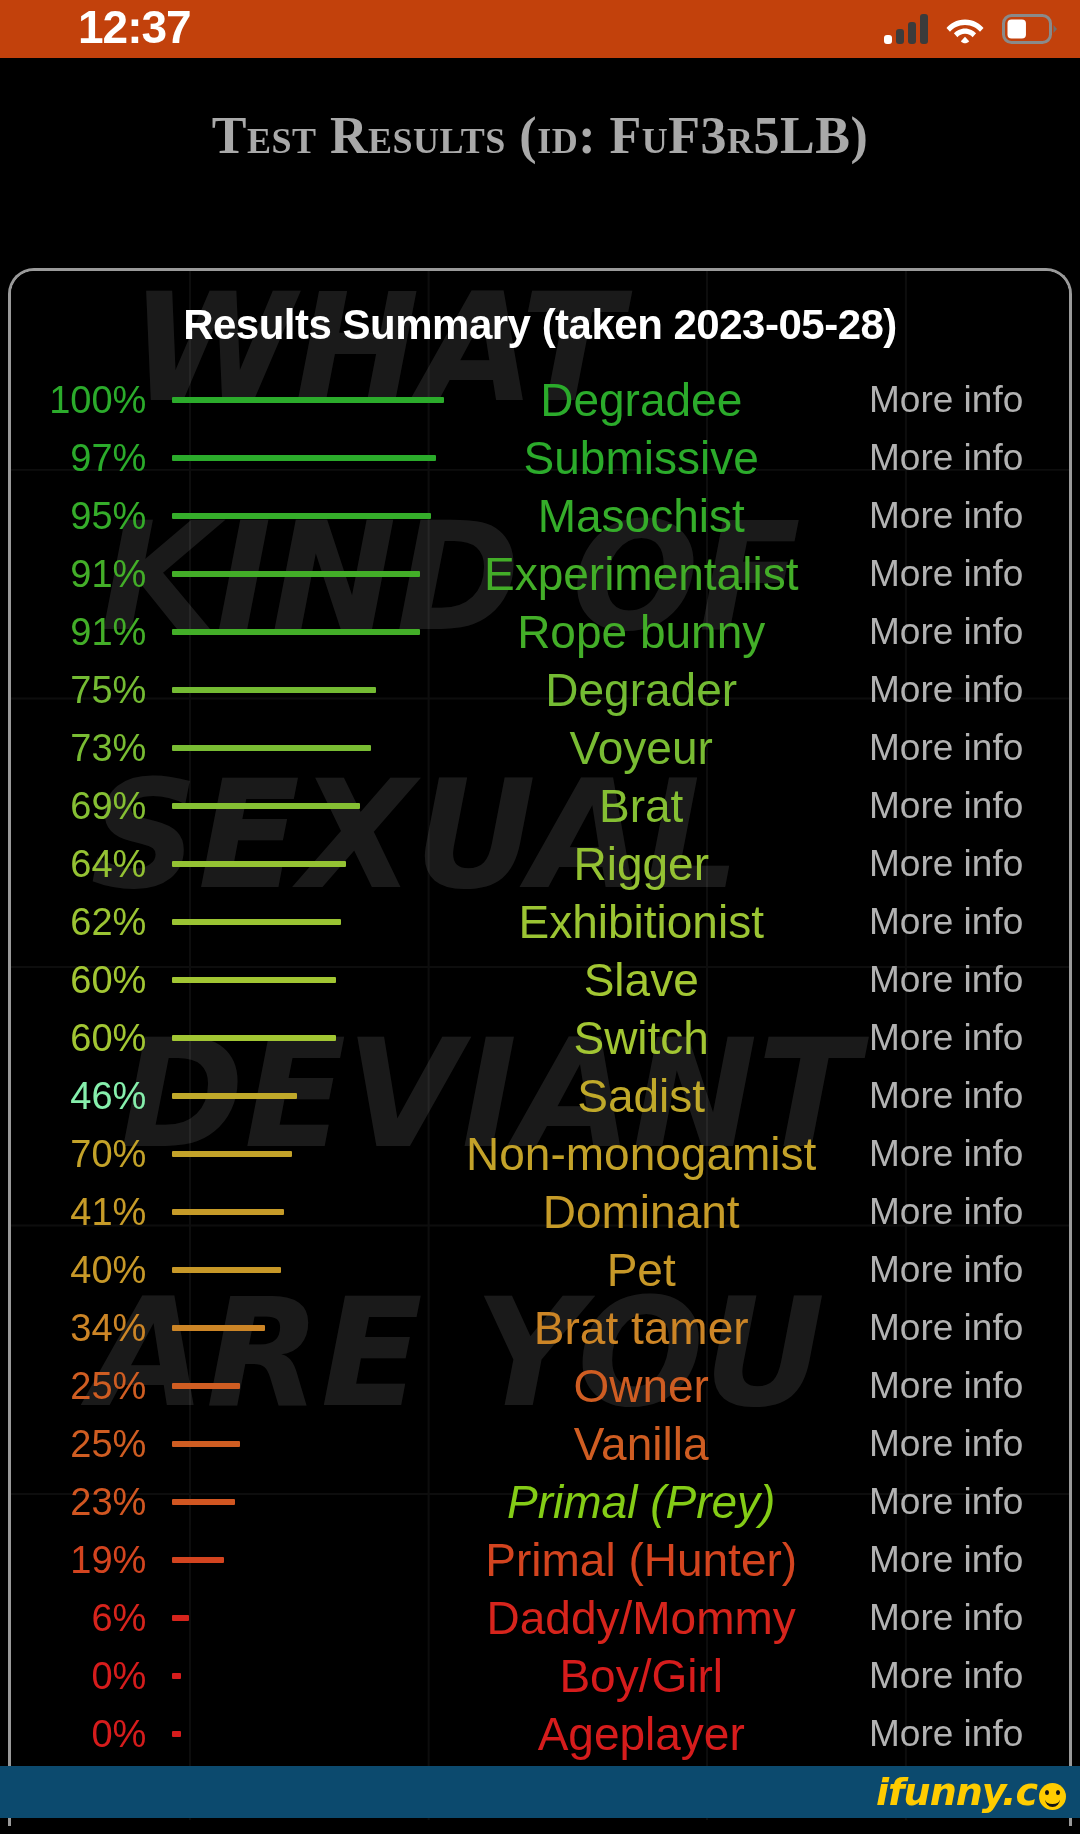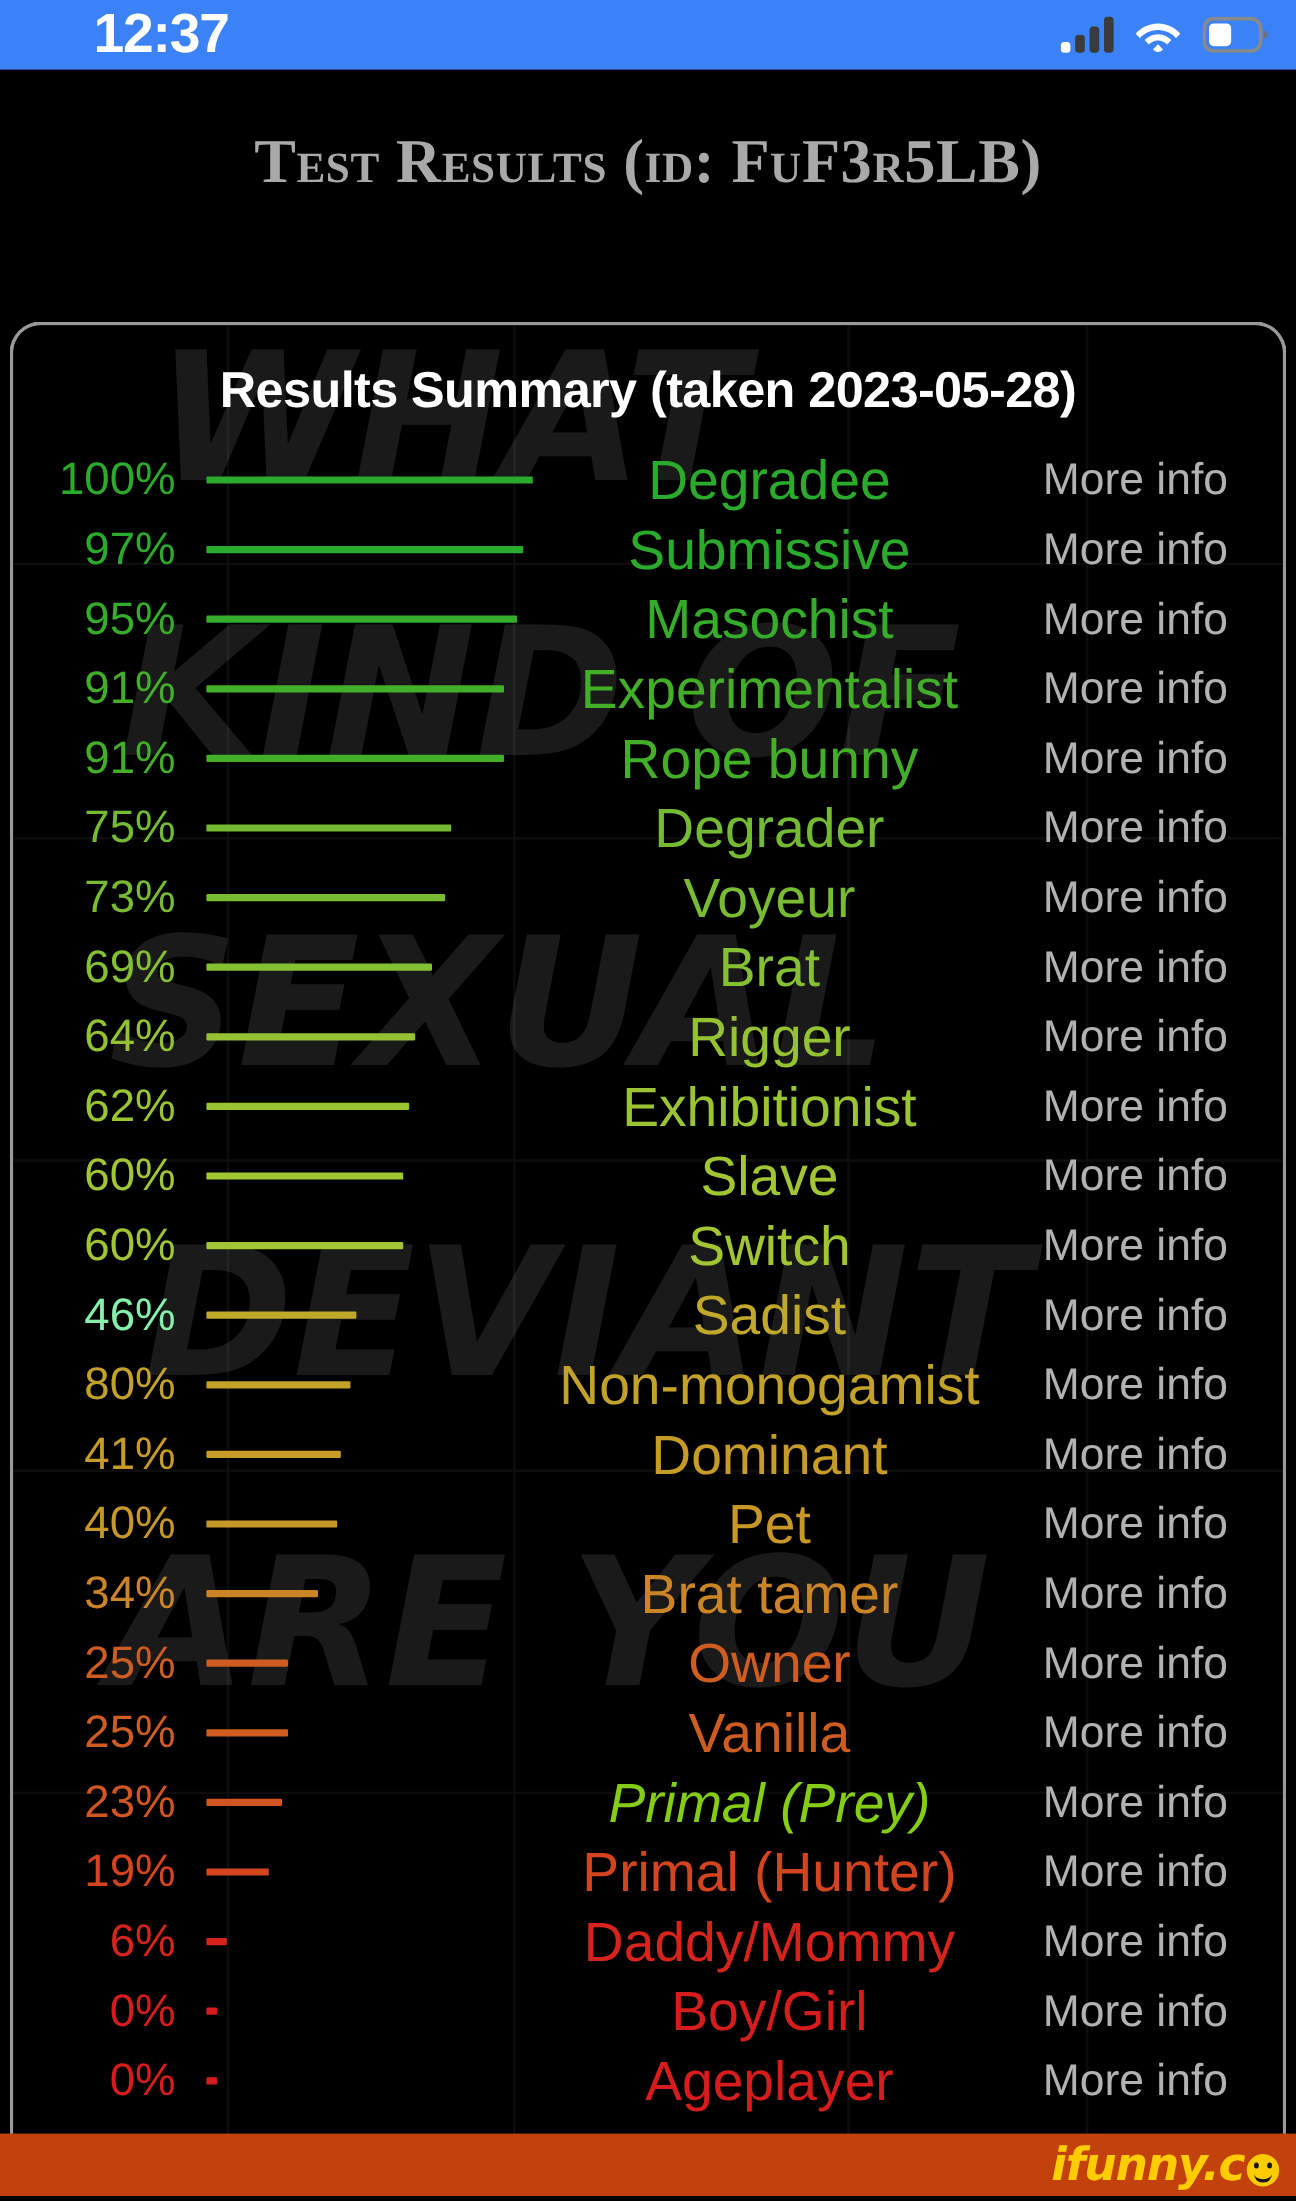--- a/index.html
+++ b/index.html
@@ -15,21 +15,21 @@
     font-family: "Liberation Sans", sans-serif;
     background: #000000;
   }
 
   
   #status-bar {
     position: absolute;
     top: 0; left: 0;
     width: 1080px;
     height: 58px;
-    background: #3b82f6;
+    background: #c2410c;
     z-index: 40;
   }
   #status-time {
     position: absolute;
     left: 78px;
     top: -2px;
     font-size: 46px;
     font-weight: 600;
     color: #ffffff;
     letter-spacing: -1px;
@@ -145,24 +145,24 @@
     color: #b2b2b2;
     font-family: "Liberation Sans", sans-serif;
     white-space: nowrap;
     padding-right: 12px;
   }
 
   
   #bottom-bar {
     position: absolute;
     left: 0;
-    bottom: 4px;
+    bottom: 16px;
     width: 1080px;
     height: 52px;
-    background: #c2410c;
+    background: #0c4a6e;
     z-index: 30;
   }
   #ifunny-wm {
     position: absolute;
     right: 14px;
     top: 1px;
     font-size: 38px;
     font-weight: 800;
     font-style: italic;
     color: #ffcc00;
@@ -374,21 +374,21 @@
           <td class="c-pct" style="color: #86efac;">46%</td>
           <td class="c-bar">
             <div class="bar-track">
               <div class="bar-fill" style="background: rgb(192, 169, 42); width: 125.12px;"></div>
             </div>
           </td>
           <td class="c-label" style="color: rgb(192, 169, 42);">Sadist</td>
           <td class="c-more">More info</td>
         </tr>
         <tr>
-          <td class="c-pct" style="color: rgb(195, 162, 41);">80%</td>
+          <td class="c-pct" style="color: rgb(195, 162, 41);">70%</td>
           <td class="c-bar">
             <div class="bar-track">
               <div class="bar-fill" style="background: rgb(195, 162, 41); width: 119.68px;"></div>
             </div>
           </td>
           <td class="c-label" style="color: rgb(195, 162, 41);">Non-monogamist</td>
           <td class="c-more">More info</td>
         </tr>
         <tr>
           <td class="c-pct" style="color: rgb(198, 155, 40);">41%</td>

